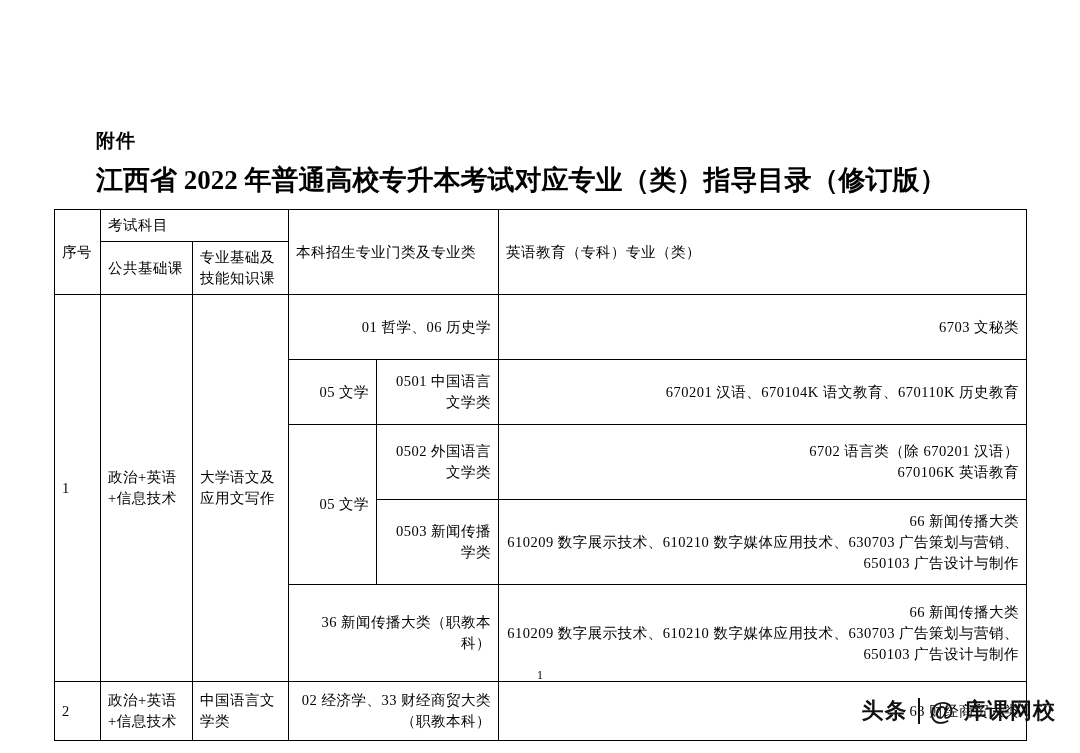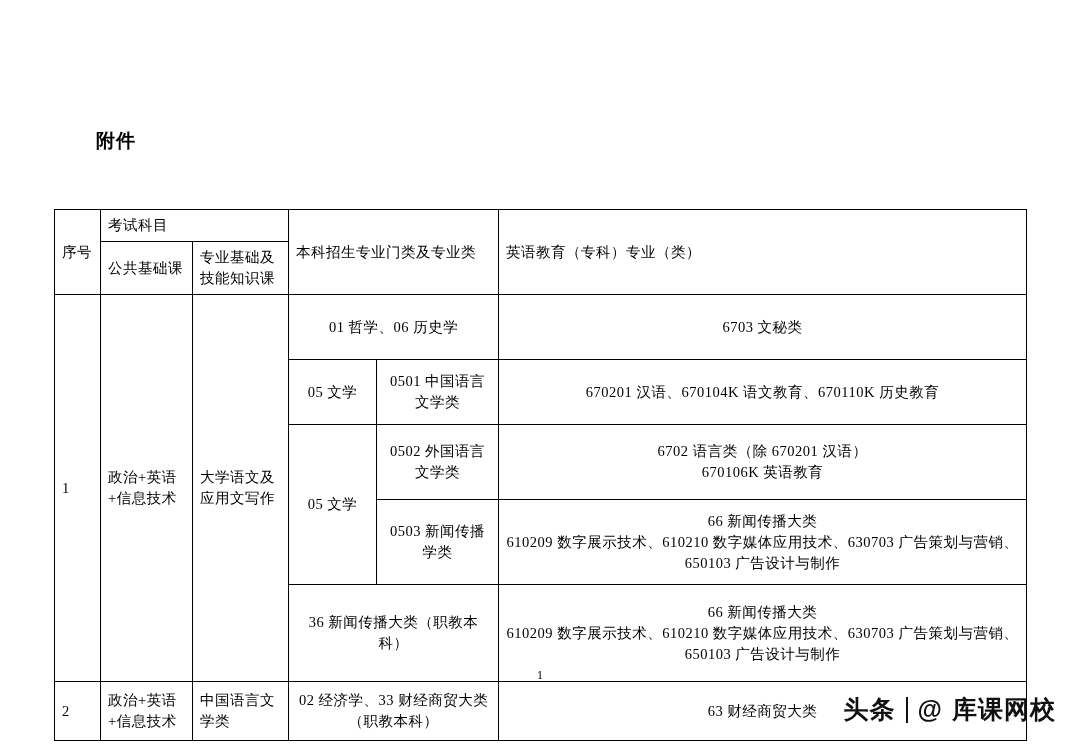--- a/index.html
+++ b/index.html
@@ -54,21 +54,21 @@
     padding: 5px 7px;
     vertical-align: middle;
     line-height: 1.45;
     letter-spacing: 0.5px;
   }
   th {
     text-align: center;
     font-weight: normal;
   }
   .c-center { text-align: left; }
-  .c-left { text-align: center; }
+  .c-left { text-align: right; }
   .cell-pad-lg { padding-left: 10px; }
   .tall { height: 54px; }
   .stack-gap { display: block; }
   .page-number {
     position: absolute;
     left: 0;
     top: 668px;
     width: 1080px;
     text-align: center;
     font-size: 12px;
@@ -76,21 +76,21 @@
   .watermark {
     position: absolute;
     right: 24px;
     bottom: 14px;
     display: flex;
     align-items: center;
     gap: 10px;
   }
   .watermark .logo {
     font-family: "Liberation Sans", sans-serif;
-    font-size: 25px;
+    font-size: 22px;
     font-weight: bold;
     color: #111111;
     letter-spacing: 1px;
   }
   .watermark .at {
     font-family: "Liberation Sans", sans-serif;
     font-size: 25px;
     font-weight: bold;
     color: #111111;
   }
@@ -101,20 +101,21 @@
     display: inline-block;
   }
 </style>
 </head>
 <body>
 
 <div class="page">
 
   <div class="attachment-label">附件</div>
 
+  <div class="doc-title">江西省 2022 年普通高校专升本考试对应专业（类）指导目录（修订版）</div>
 
   <table class="main">
     <colgroup>
       <col style="width:46px">
       <col style="width:92px">
       <col style="width:96px">
       <col style="width:88px">
       <col style="width:122px">
       <col style="width:528px">
     </colgroup>

